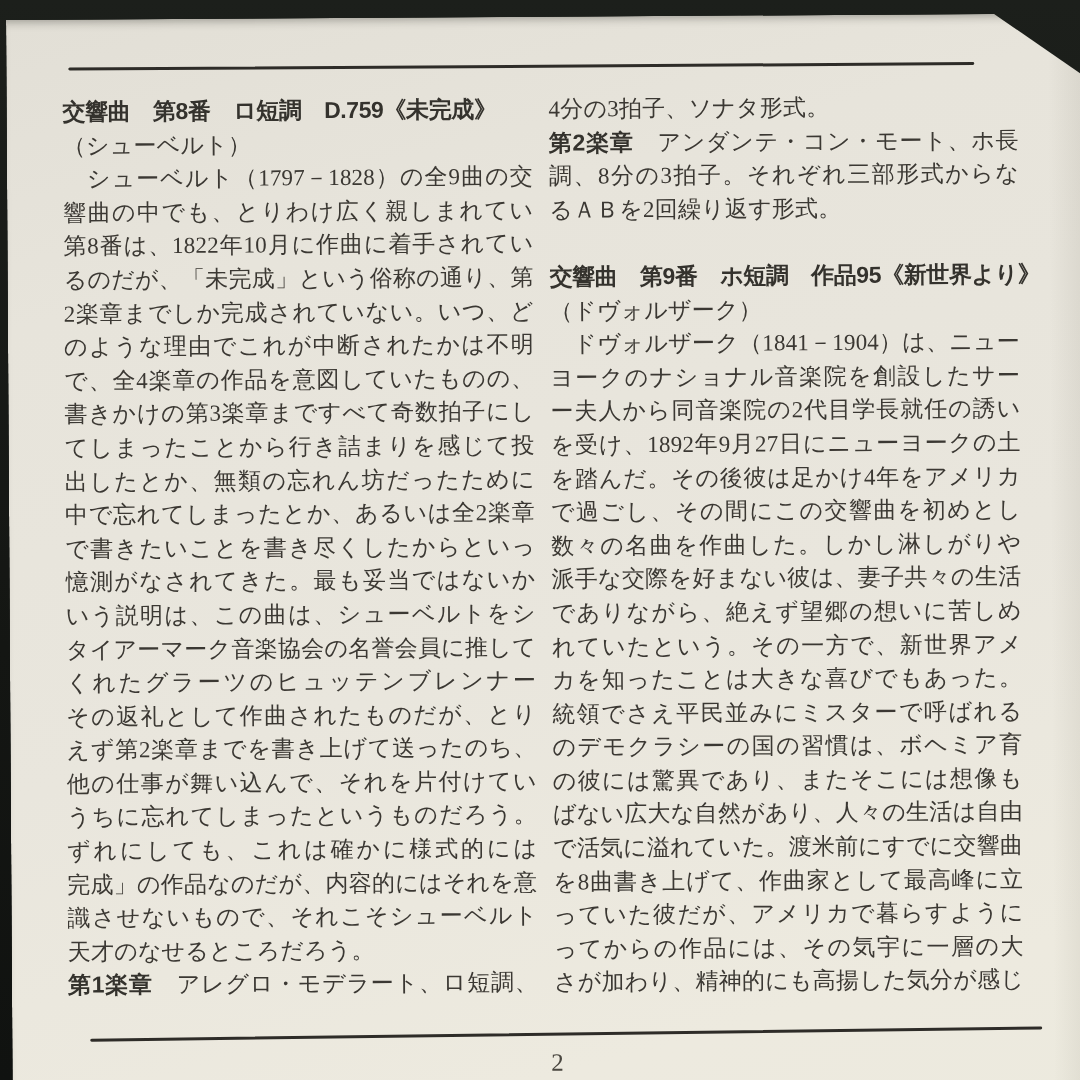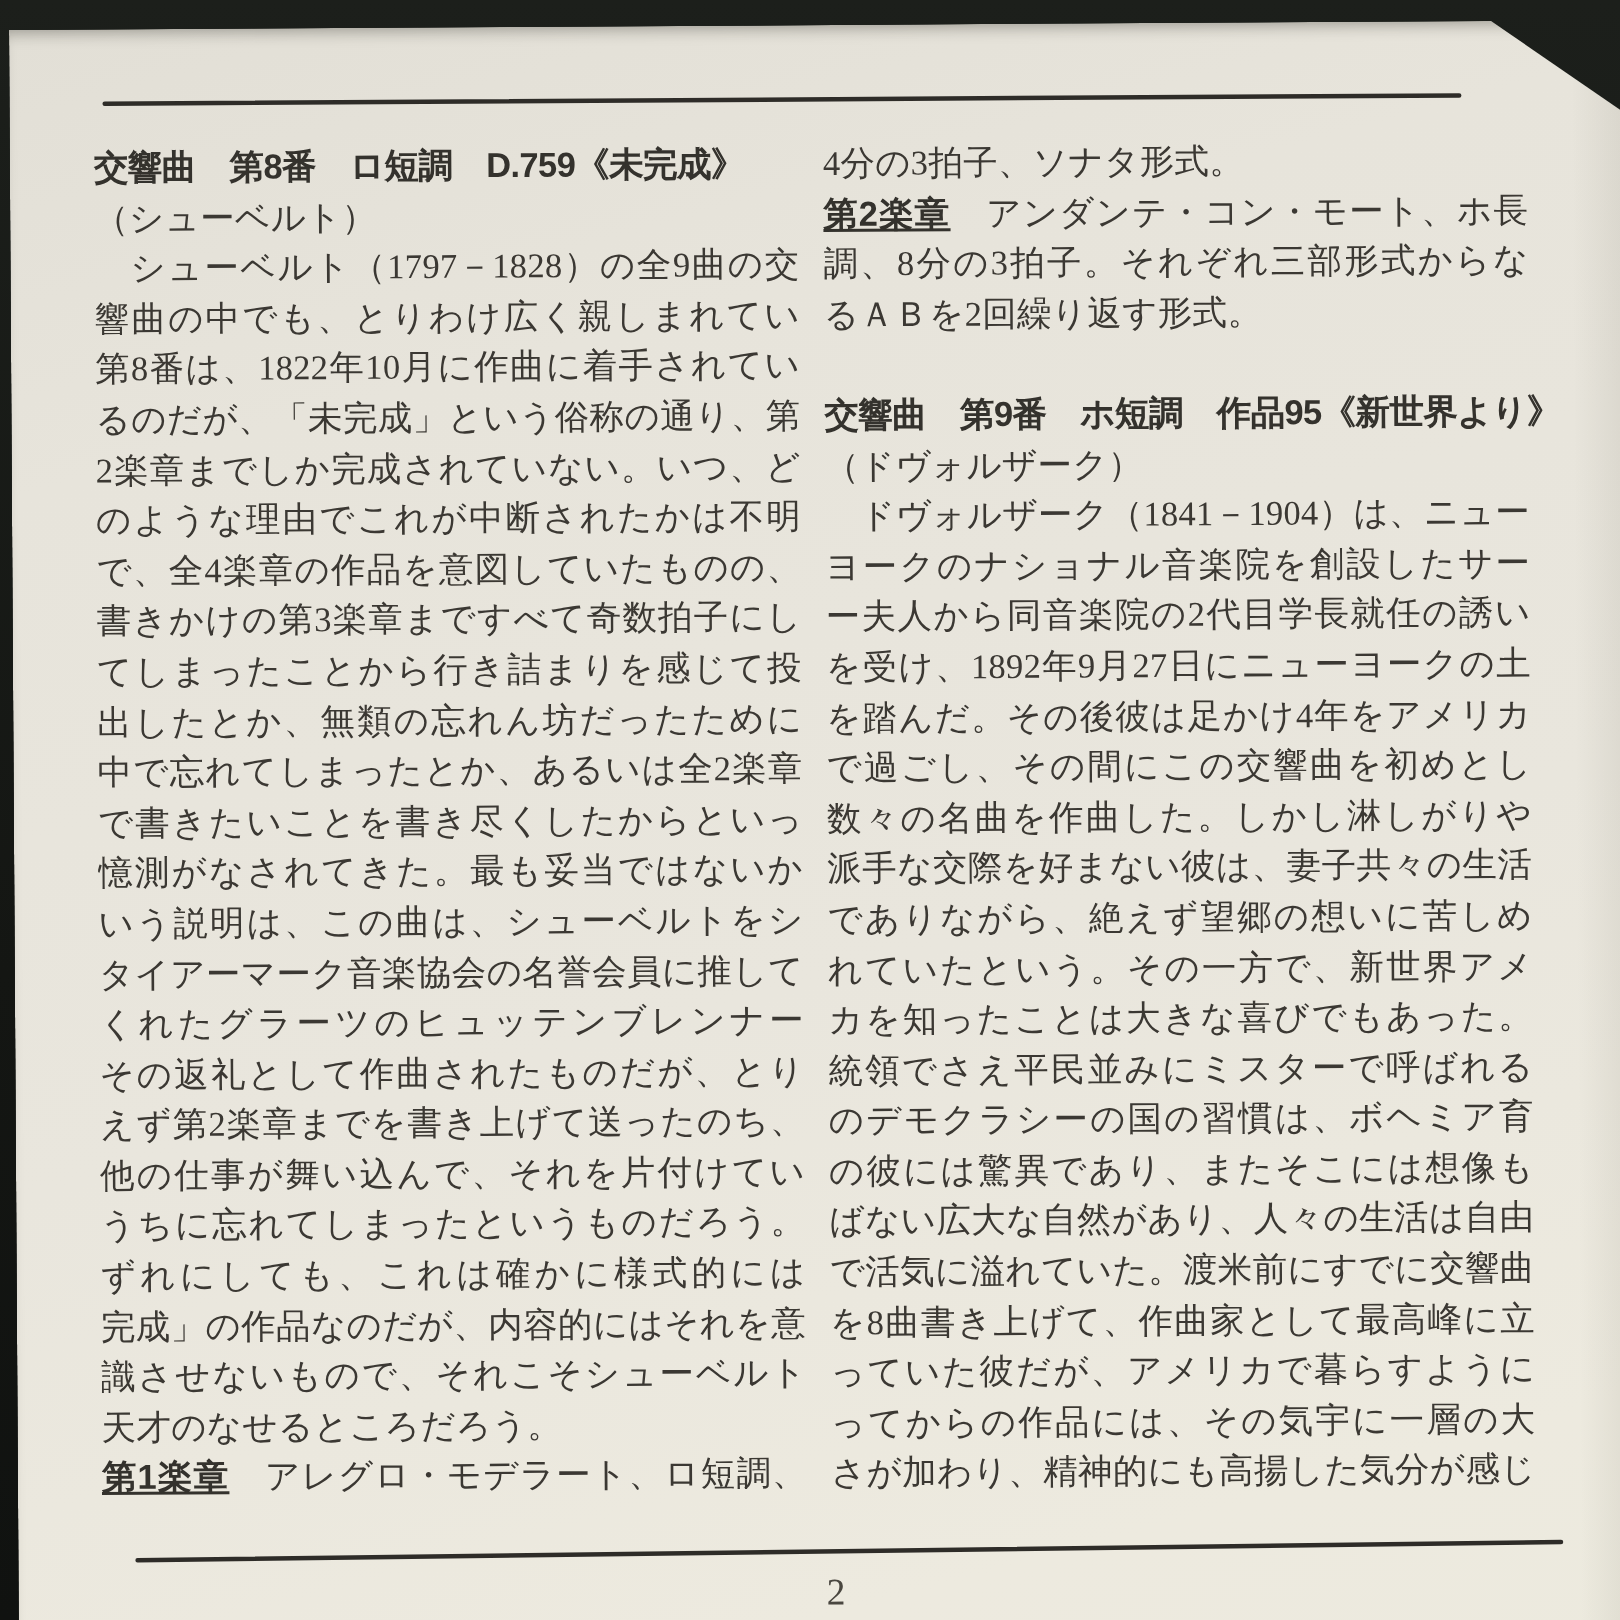--- a/index.html
+++ b/index.html
@@ -50,21 +50,21 @@
     overflow: hidden;
   }
   .line.heading {
     font-family: "Liberation Sans", "DejaVu Sans", sans-serif;
     font-weight: 700; letter-spacing: -0.4px; font-size: 23px;
     color: #34322d;
   }
   .line.blank { visibility: hidden; }
   .lead {
     font-family: "Liberation Sans", "DejaVu Sans", sans-serif;
-    font-weight: 700; color: #34322d; text-decoration: underline;
+    font-weight: 700; color: #34322d;
   }
   .page-number {
     position: absolute; left: 0; top: 1032px; width: 1090px;
     text-align: center; font-size: 25px; color: #4a4740;
   }
 </style>
 </head>
 <body>
 
 <div class="photo">

